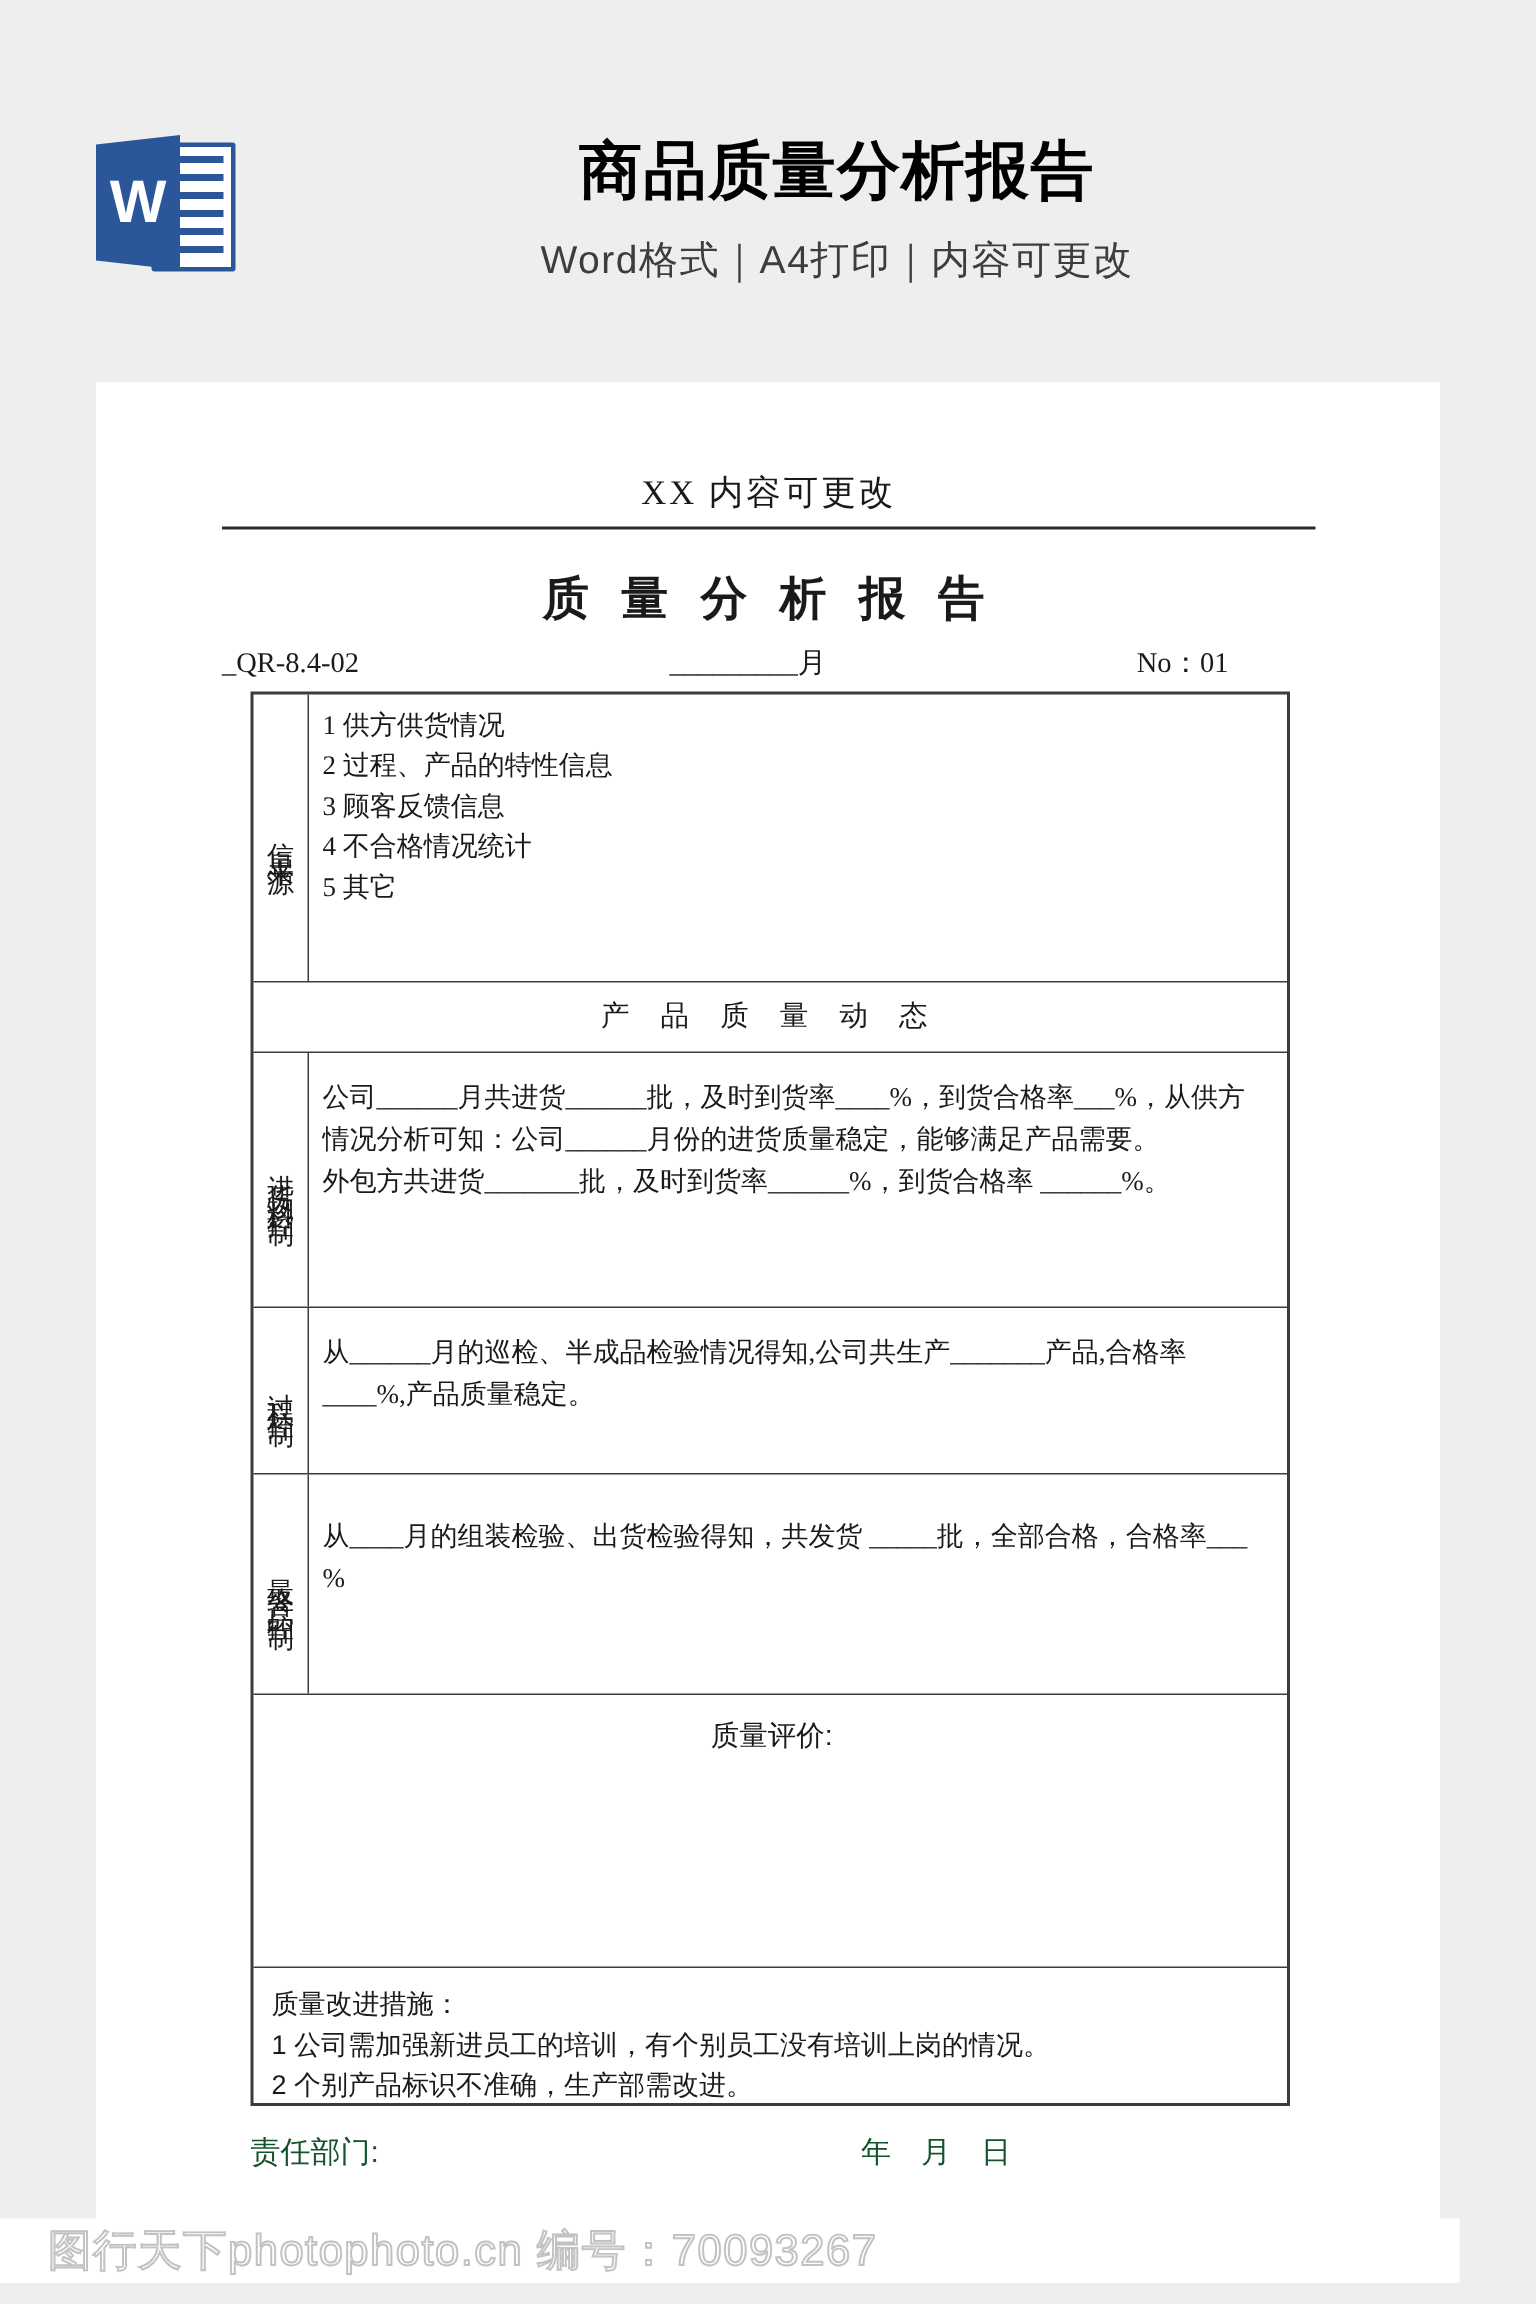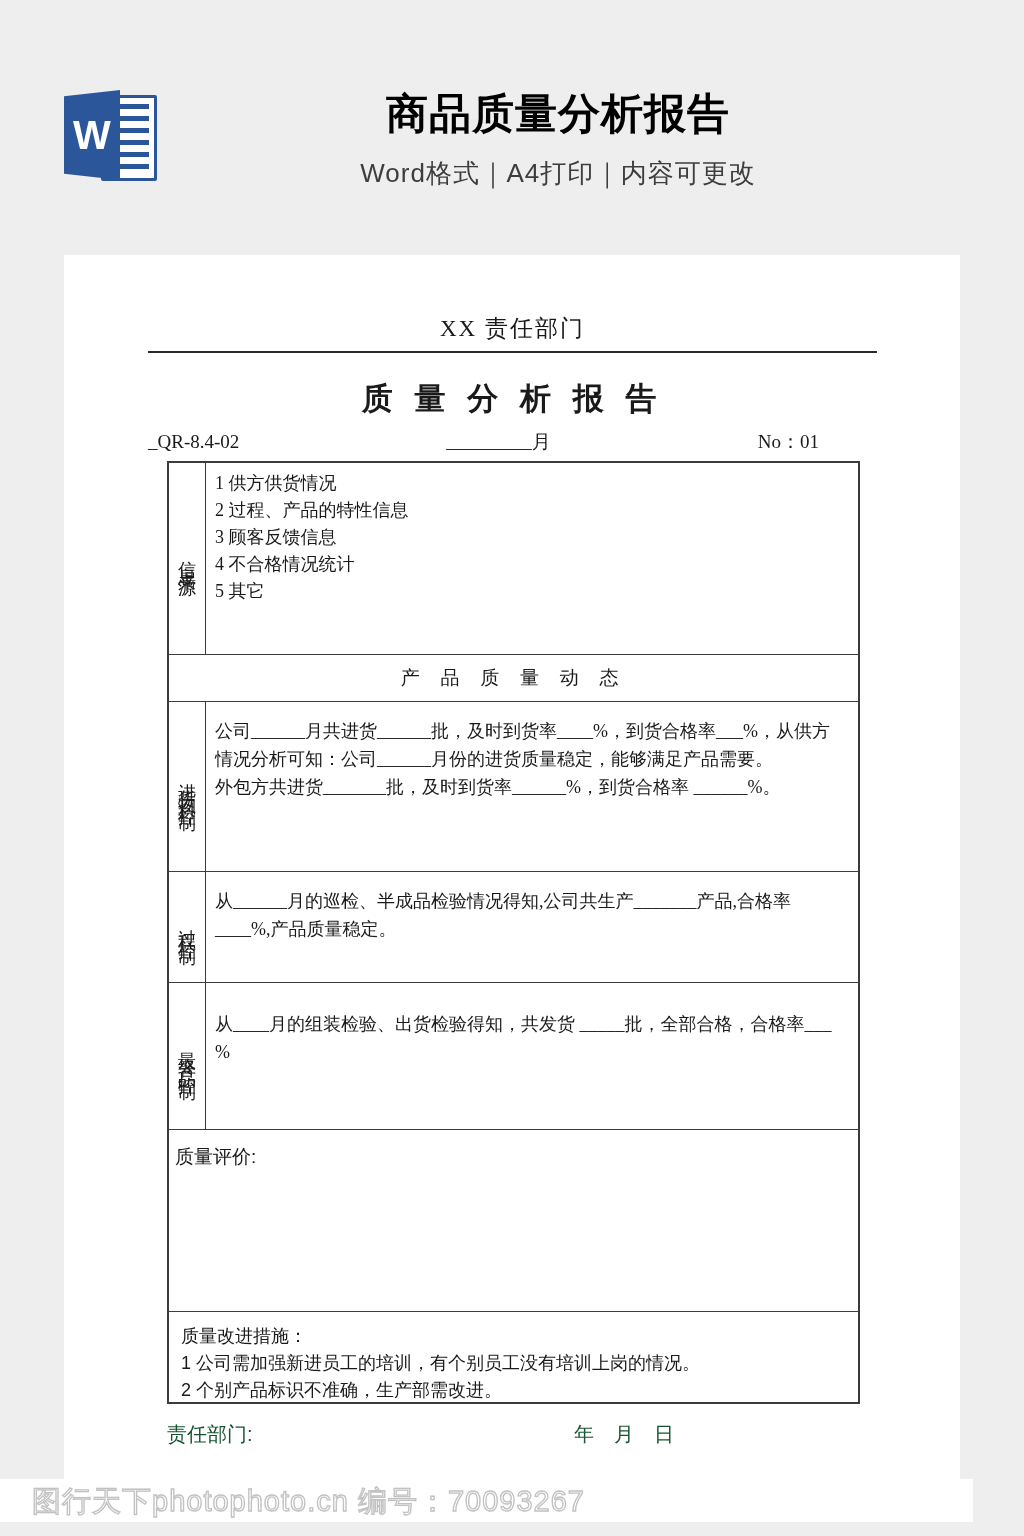--- a/index.html
+++ b/index.html
@@ -47,21 +47,21 @@
   .ccell{flex:1;box-sizing:border-box;font-size:18px;}
   .r1{height:191px;}
   .r1 .ccell{padding:7px 20px 0 9px;line-height:27px;}
   .r2{height:47px;display:block;text-align:center;line-height:45px;font-size:19px;letter-spacing:8px;}
   .r3{height:170px;}
   .r4{height:111px;}
   .r5{height:147px;}
   .paras{padding:15px 26px 0 9px;line-height:28px;}
   .paras p{margin:0;}
   .r5 .paras{padding-top:27px;}
-  .r6{height:182px;display:block;padding:14px 4px 0 6px;font-size:19px;}
+  .r6{height:182px;display:block;padding:14px 4px 0 6px;font-size:19px;text-align:center;}
   .r7{height:91px;display:block;padding:11px 10px 0 12px;line-height:27px;font-size:18px;}
 
   .dept-row{position:relative;margin-left:19px;margin-top:17px;font-size:20px;color:#14532d;}
   .dept-date{position:absolute;left:407px;top:0;}
 
   
   .wm-strip{position:absolute;left:0;top:1479px;width:973px;height:43px;background:#ffffff;}
   .wm-text{position:absolute;left:6px;top:0;line-height:45px;font-size:29px;letter-spacing:1px;
            color:#ffffff;-webkit-text-stroke:1.3px #c2c2c2;
            text-shadow:0 0 1px #cccccc;margin-left:26px;}
@@ -81,21 +81,21 @@
   </div>
 
   <div class="head-text sans">
     <h1 class="head-title">商品质量分析报告</h1>
     <p class="head-sub">Word格式｜A4打印｜内容可更改</p>
   </div>
 
   <div class="page">
     <div class="content serif">
 
-      <div class="company">XX 责任部门</div>
+      <div class="company">XX 内容可更改</div>
 
       <h2 class="report-title">质 量 分 析 报 告</h2>
 
       <div class="meta-row">
         <span>_QR-8.4-02</span>
         <span>_________月</span>
         <span class="meta-no">No：01</span>
       </div>
 
       <div class="qtable">

